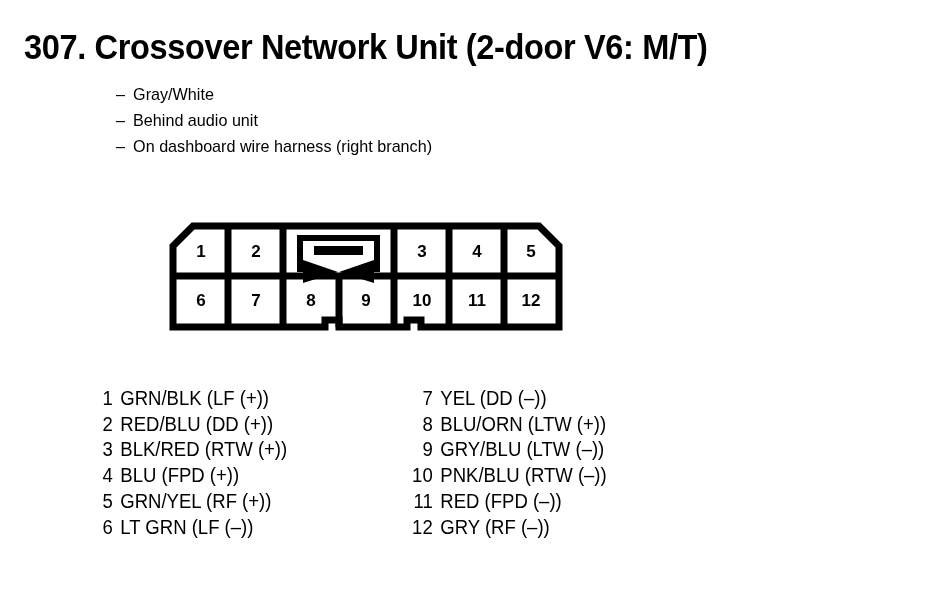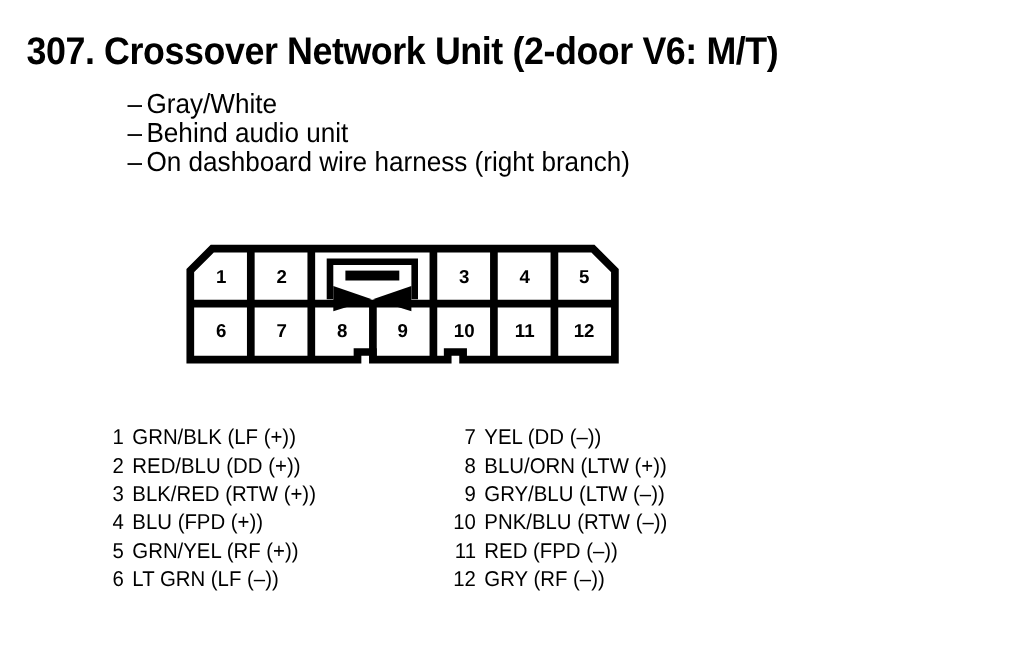--- a/index.html
+++ b/index.html
@@ -27,21 +27,21 @@
     white-space: nowrap;
     transform: scaleX(0.93);
     transform-origin: left top;
   }
 
   
   #notes {
     position: absolute;
     left: 116px;
     top: 82px;
-    font-size: 25px;
+    font-size: 17px;
     line-height: 26px;
   }
   .note-row {
     white-space: nowrap;
     transform: scaleX(0.95);
     transform-origin: left top;
   }
   .note-dash {
     display: inline-block;
     width: 18px;

